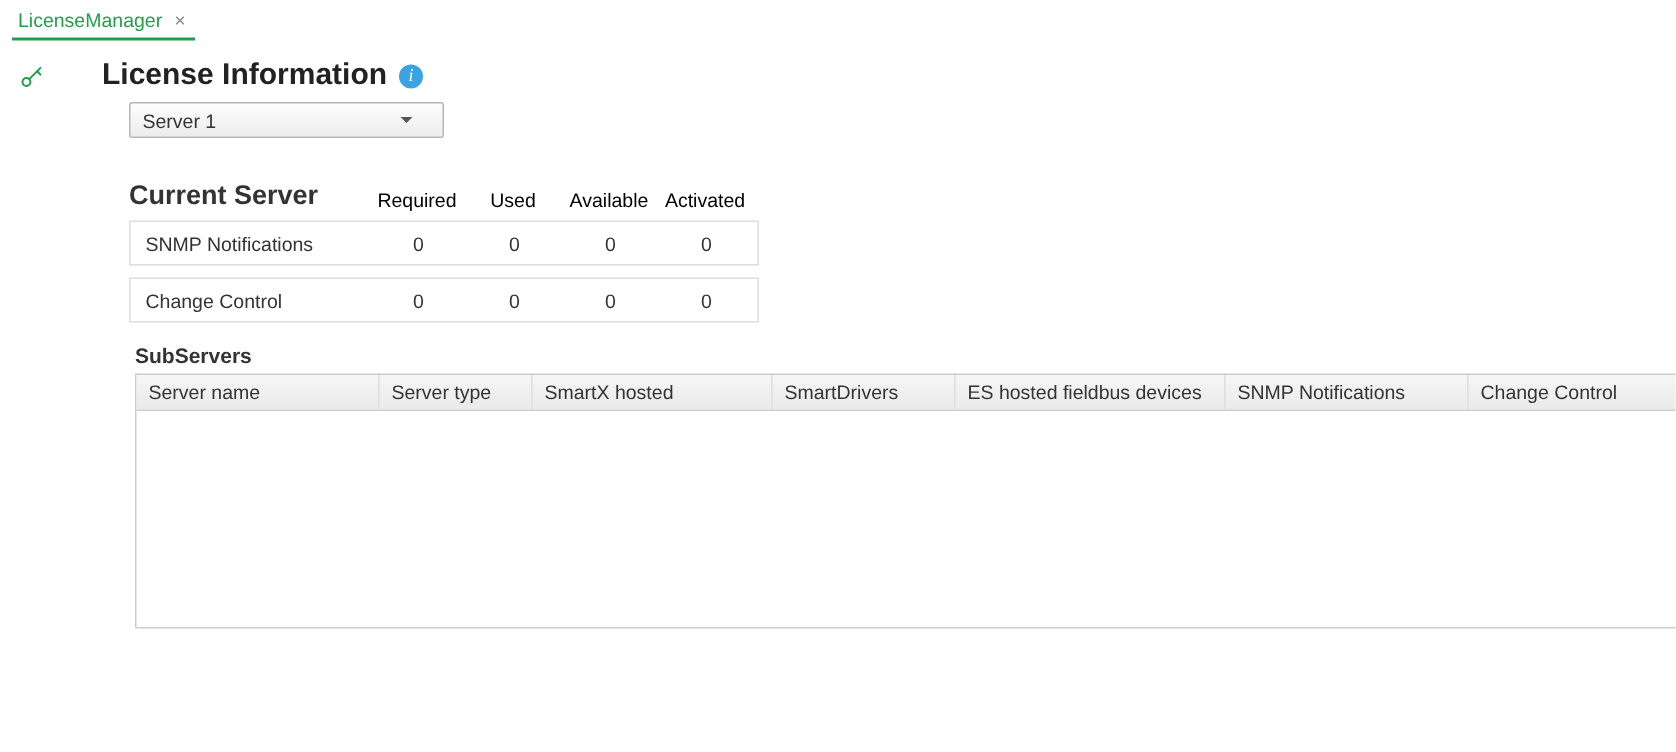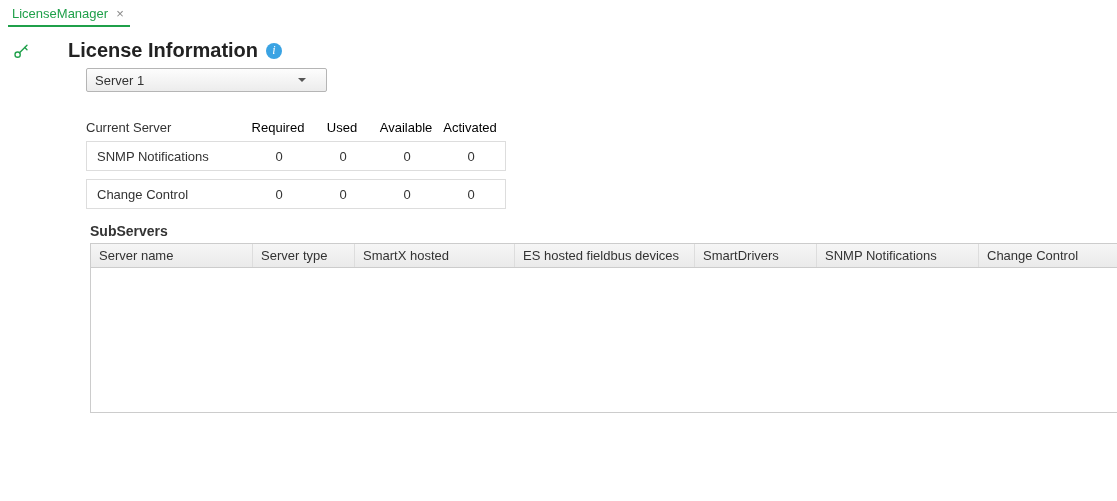--- a/index.html
+++ b/index.html
@@ -77,21 +77,21 @@
       margin-left: 18px;
       margin-top: 4px;
     }
     .select-label {
       font-size: 13px;
       color: #333;
       margin-bottom: 2px;
       display: block;
     }
     .select-box {
-      width: 241px;
+      width: 210px;
       height: 24px;
       border: 1px solid #b5b5b5;
       background: linear-gradient(#fdfdfd, #ececec);
       display: flex;
       align-items: center;
       justify-content: space-between;
       padding: 0 20px 0 8px;
       font-size: 13px;
       cursor: pointer;
       border-radius: 2px;
@@ -105,22 +105,22 @@
     .current-server {
       margin-left: 18px;
       margin-top: 28px;
     }
     .cs-header {
       display: flex;
       align-items: flex-end;
       margin-bottom: 6px;
     }
     .cs-title {
-      font-size: 13px;
-      font-weight: 400;
+      font-size: 18px;
+      font-weight: 700;
       width: 160px;
     }
     .cs-col {
       width: 64px;
       text-align: center;
       font-size: 13px;
       color: #000000;
     }
     .cs-row {
       display: flex;
@@ -235,21 +235,21 @@
       </div>
     </div>
 
     <div class="subservers">
       <div class="sub-title">SubServers</div>
       <div class="sub-grid">
         <div class="sub-head">
           <div class="sub-col c1">Server name</div>
           <div class="sub-col c2">Server type</div>
           <div class="sub-col c3">SmartX hosted</div>
+          <div class="sub-col c5">SmartDrivers</div>
           <div class="sub-col c4">ES hosted fieldbus devices</div>
-          <div class="sub-col c5">SmartDrivers</div>
           <div class="sub-col c6">SNMP Notifications</div>
           <div class="sub-col c7">Change Control</div>
         </div>
       </div>
     </div>
   </div>
 </div>
 
 </body></html>

